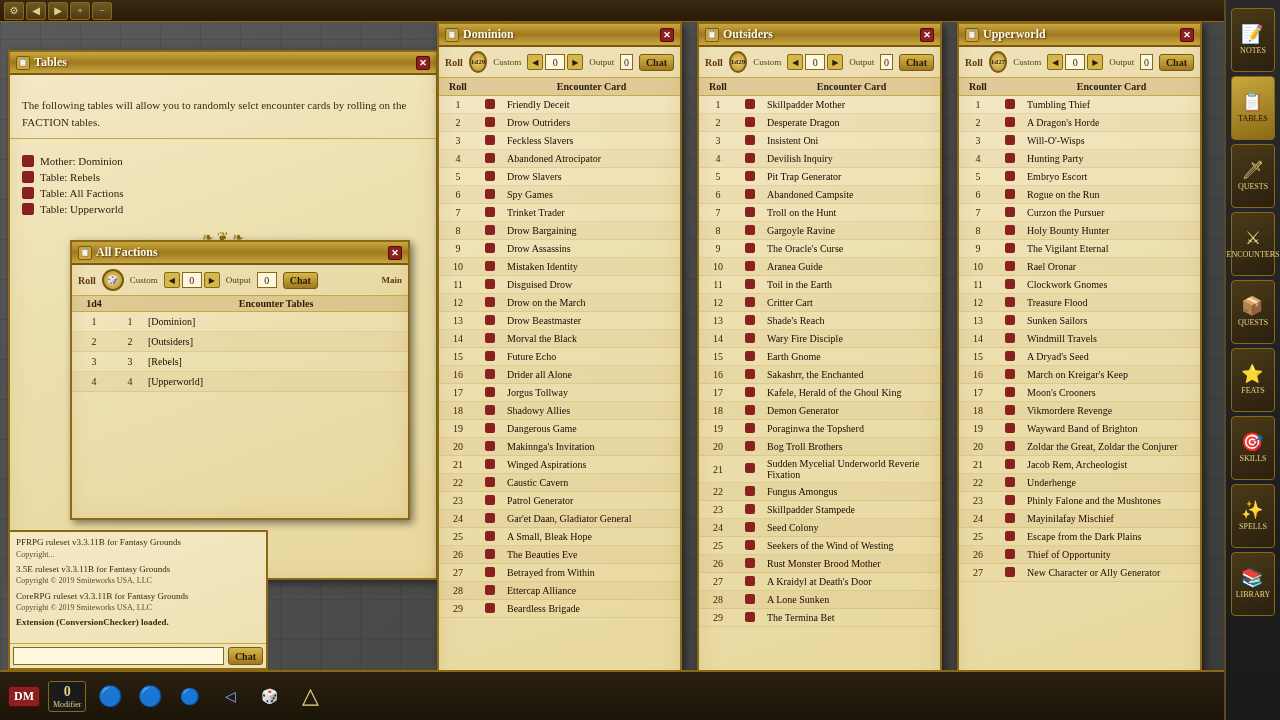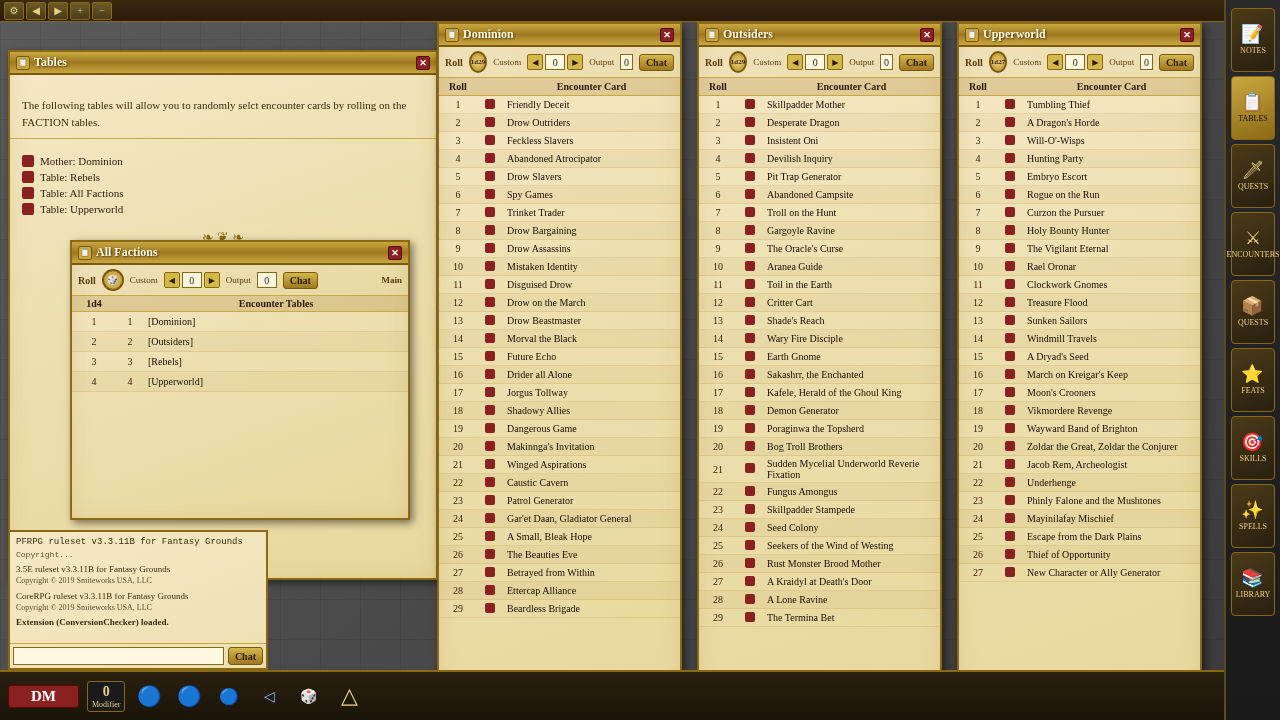--- a/index.html
+++ b/index.html
@@ -305,23 +305,23 @@
       display: flex;
       align-items: center;
       padding: 0 8px;
       gap: 8px;
     }
 
     .dm-badge {
       background: #8B2020;
       border: 1px solid #5a0808;
       border-radius: 3px;
-      padding: 2px 22px;
+      padding: 2px 5px;
       color: #fff;
-      font-size: 15px;
+      font-size: 12px;
       font-weight: bold;
     }
 
     .modifier-box {
       display: flex;
       flex-direction: column;
       align-items: center;
       background: #1a1a1a;
       border: 1px solid #8B6914;
       border-radius: 3px;
@@ -894,21 +894,21 @@
         <span class="enc-name">Rust Monster Brood Mother</span>
       </div>
       <div class="enc-row">
         <span class="enc-num">27</span>
         <span class="enc-num"><span style="display:inline-block;width:10px;height:10px;background:#8B2020;border-radius:2px;"></span></span>
         <span class="enc-name">A Kraidyl at Death's Door</span>
       </div>
       <div class="enc-row">
         <span class="enc-num">28</span>
         <span class="enc-num"><span style="display:inline-block;width:10px;height:10px;background:#8B2020;border-radius:2px;"></span></span>
-        <span class="enc-name">A Lone Ravine</span>
+        <span class="enc-name">A Lone Sunken</span>
       </div>
       <div class="enc-row">
         <span class="enc-num">29</span>
         <span class="enc-num"><span style="display:inline-block;width:10px;height:10px;background:#8B2020;border-radius:2px;"></span></span>
         <span class="enc-name">The Termina Bet</span>
       </div>
     </div>
 </div>
 
 <div class="panel" id="upperworld-panel">
@@ -1069,21 +1069,21 @@
       <div class="enc-row">
         <span class="enc-num">27</span>
         <span class="enc-num"><span style="display:inline-block;width:10px;height:10px;background:#8B2020;border-radius:2px;"></span></span>
         <span class="enc-name">New Character or Ally Generator</span>
       </div>
     </div>
 </div>
 
 <div id="log-panel">
   <div class="log-content" id="log-content">
-      <div style="margin-bottom: 3px; font-family: Liberation Mono, monospace;"><span style="color:#3a2a0a;">PFRPG ruleset v3.3.11B for Fantasy Grounds</span><div style="color: rgb(90, 74, 42); font-size: 8px;">Copyright...</div></div>
+      <div style="margin-bottom: 3px;"><span style="color:#3a2a0a;">PFRPG ruleset v3.3.11B for Fantasy Grounds</span><div style="color: rgb(90, 74, 42); font-size: 8px;">Copyright...</div></div>
       <div style="margin-bottom: 3px;"><span style="color:#3a2a0a;">3.5E ruleset v3.3.11B for Fantasy Grounds</span><div style="color: rgb(90, 74, 42); font-size: 8px;">Copyright © 2019 Smiteworks USA, LLC</div></div>
       <div style="margin-bottom: 3px;"><span style="color:#3a2a0a;text-align:center;">CoreRPG ruleset v3.3.11B for Fantasy Grounds</span><div style="color: rgb(90, 74, 42); font-size: 8px;">Copyright © 2019 Smiteworks USA, LLC</div></div>
       <div style="margin-bottom: 3px;"><span style="color:#3a2a0a;font-weight:bold;">Extension (ConversionChecker) loaded.</span></div>
     </div>
   <div class="log-input-row">
     <input class="log-input" type="text" placeholder="" style="">
     <button class="chat-btn">Chat</button>
   </div>
 </div>
 

